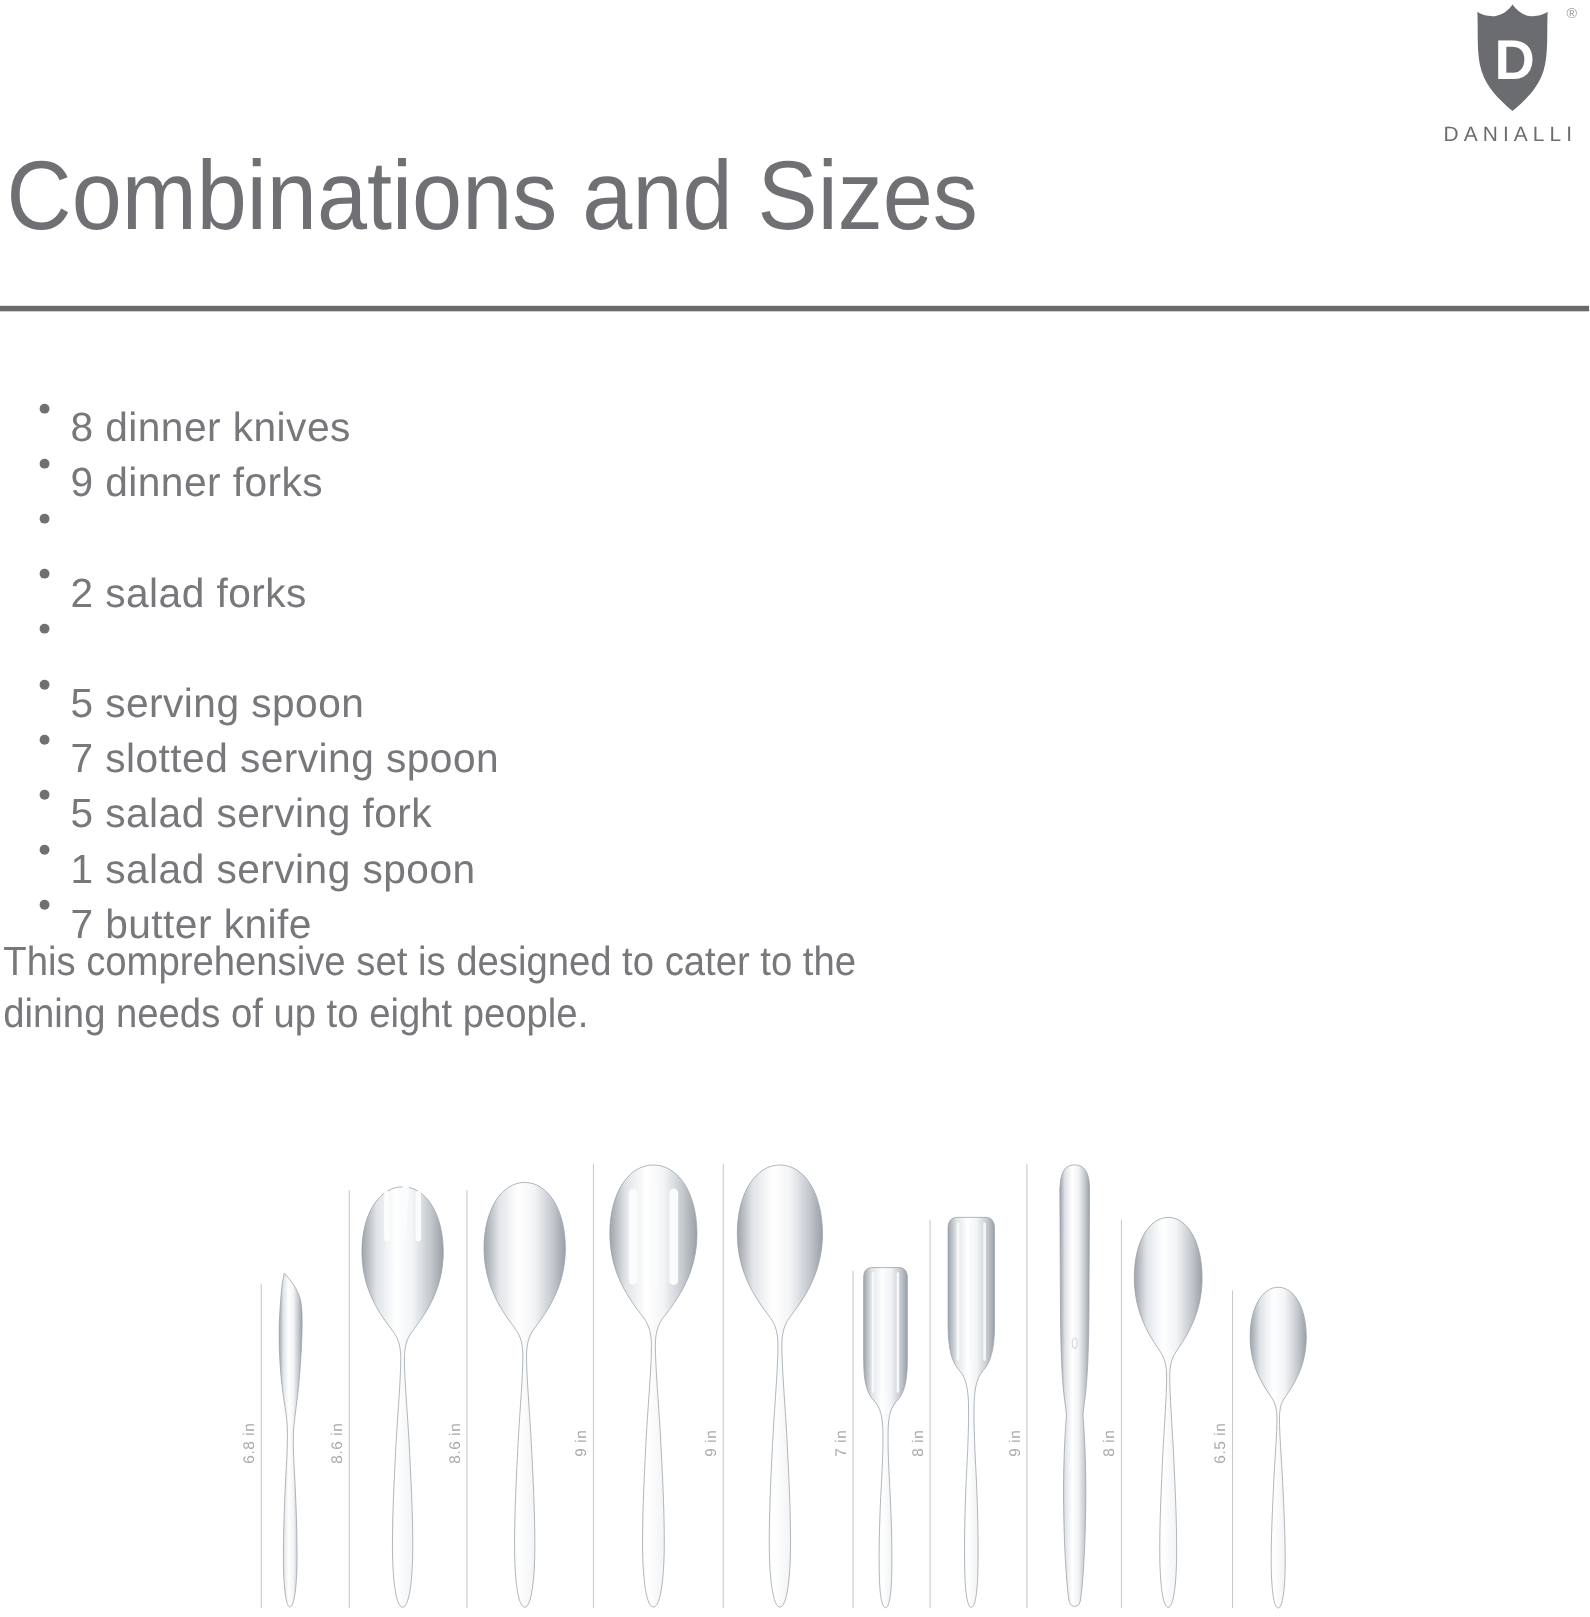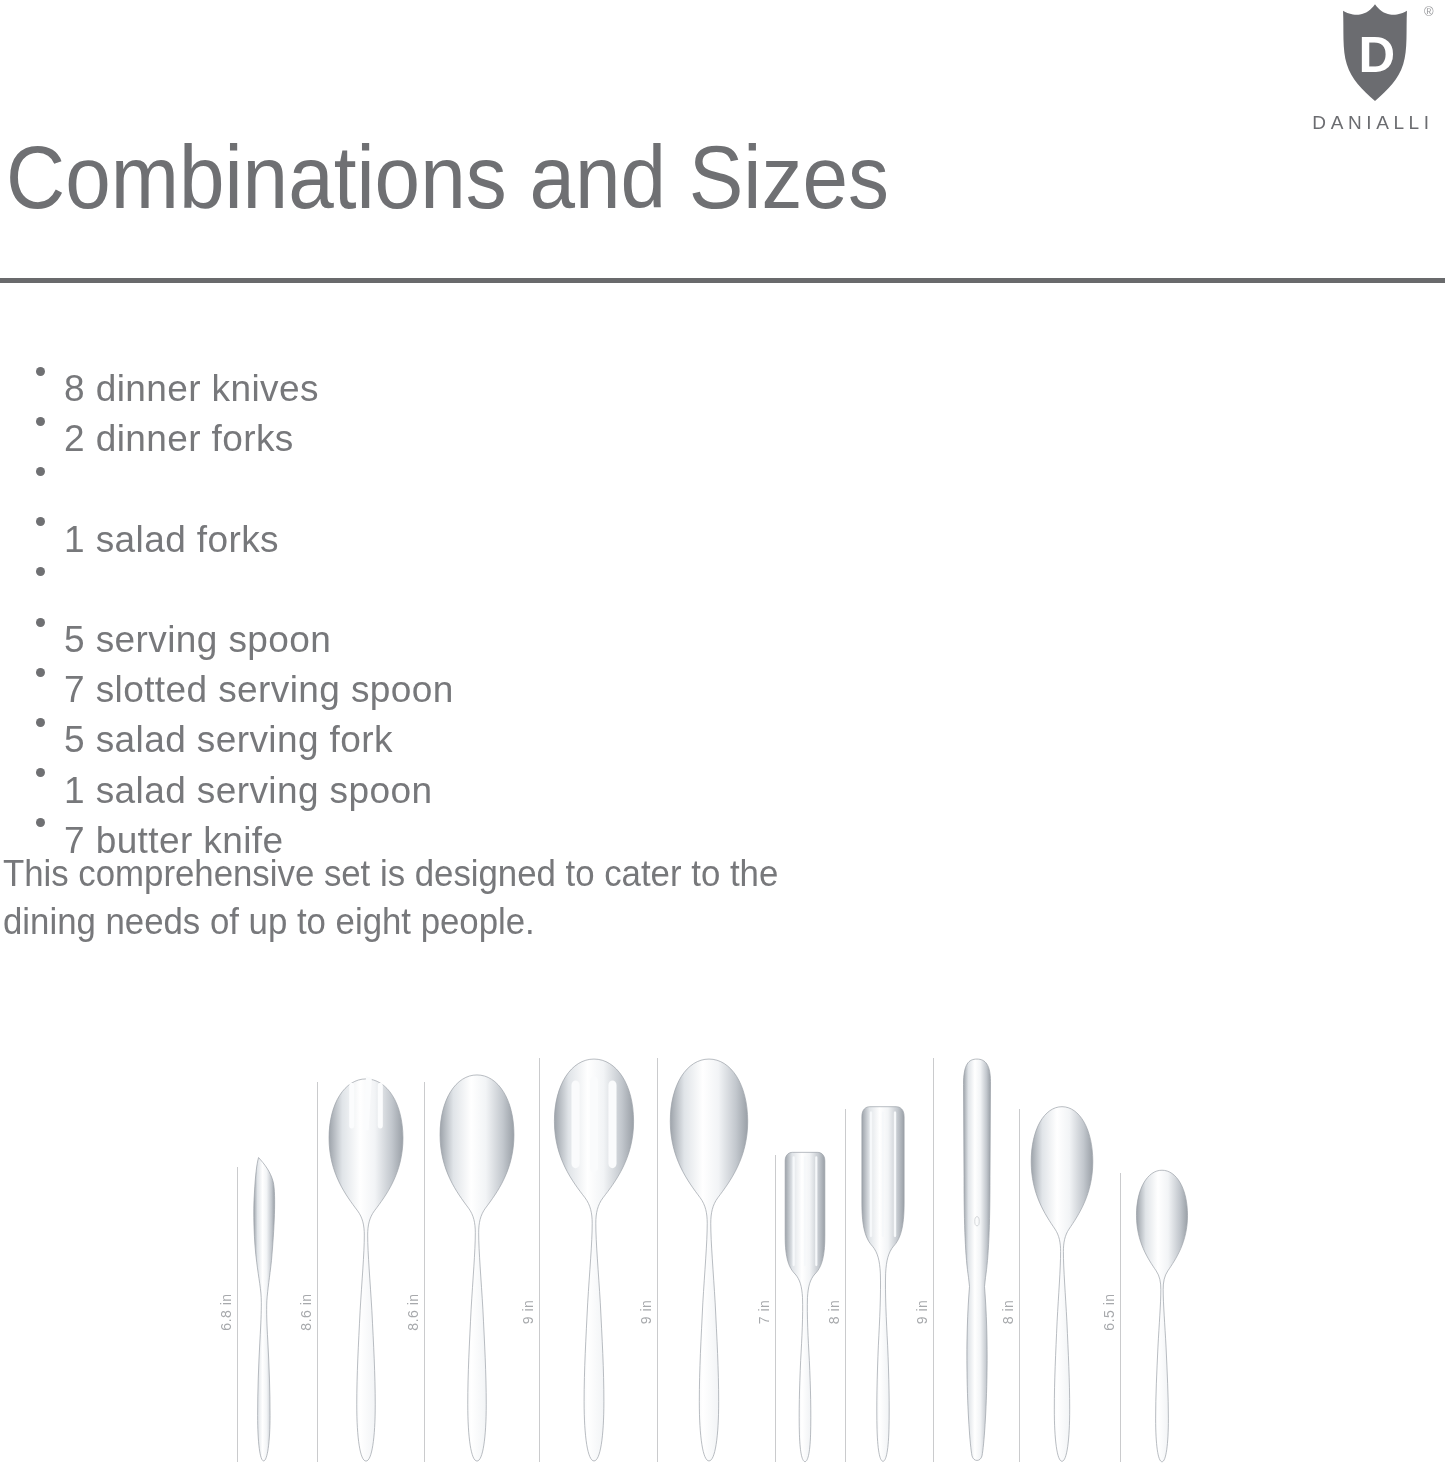--- a/index.html
+++ b/index.html
@@ -59,28 +59,28 @@
   <h1 class="title" style="margin:0;">Combinations and Sizes</h1>
   <div class="divider"></div>
 
   <ul class="bullets">
       <li>
         <span class="dot"></span>
         <span class="li-label">8 dinner knives</span>
       </li>
       <li>
         <span class="dot"></span>
-        <span class="li-label">2 dinner forks</span>
+        <span class="li-label">9 dinner forks</span>
       </li>
       <li>
         <span class="dot"></span>
       </li>
       <li>
         <span class="dot"></span>
-        <span class="li-label">1 salad forks</span>
+        <span class="li-label">2 salad forks</span>
       </li>
       <li>
         <span class="dot"></span>
       </li>
       <li>
         <span class="dot"></span>
         <span class="li-label">5 serving spoon</span>
       </li>
       <li>
         <span class="dot"></span>

